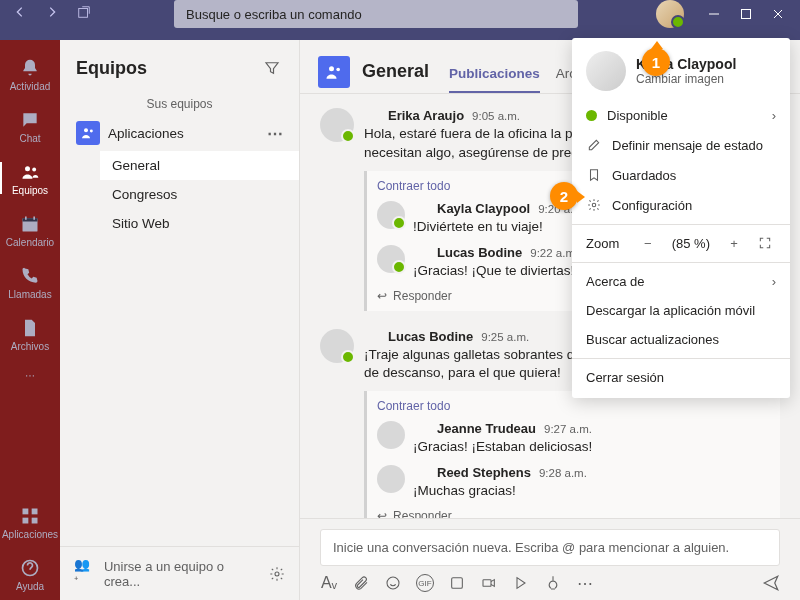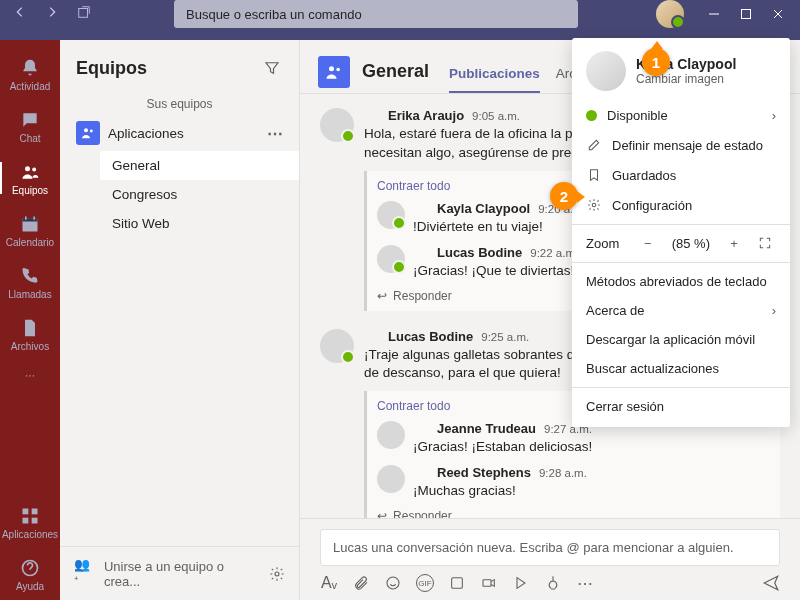--- a/index.html
+++ b/index.html
@@ -345,21 +345,21 @@
           <div class="reply-action">
               <span>↩</span>
               <span>Responder</span>
             </div>
         </div>
       </div>
     </div>
   </div>
 
   <div class="compose">
-    <div class="compose-box">Lucas una conversación nueva. Escriba @ para mencionar a alguien.</div>
+    <div class="compose-box">Inicie una conversación nueva. Escriba @ para mencionar a alguien.</div>
     <div class="compose-tools">
       <span class="tool-icon">Aᵥ</span>
       <span class="tool-icon">
           <svg width="16" height="16" viewBox="0 0 24 24" fill="none" stroke="currentColor" stroke-width="1.6">
             <path d="M21 11l-9 9a5 5 0 01-7-7l9-9a3.5 3.5 0 015 5l-9 9a2 2 0 01-3-3l8-8"></path>
           </svg>
         </span>
       <span class="tool-icon">
           <svg width="16" height="16" viewBox="0 0 24 24" fill="none" stroke="currentColor" stroke-width="1.6">
             <circle cx="12" cy="12" r="9"></circle>
@@ -443,23 +443,20 @@
     <span>(85 %)</span>
     <span class="zbtn">+</span>
     <span class="zbtn">
         <svg width="14" height="14" viewBox="0 0 24 24" fill="none" stroke="currentColor" stroke-width="1.8">
           <path d="M4 9V4h5M20 9V4h-5M4 15v5h5M20 15v5h-5"></path>
         </svg>
       </span>
   </div>
   <div class="pm-sep"></div>
   <div class="pm-item">
-      <span>Métodos abreviados de teclado</span>
-    </div>
-  <div class="pm-item">
       <span>Acerca de</span>
       <span class="chev">›</span>
     </div>
   <div class="pm-item">
       <span>Descargar la aplicación móvil</span>
     </div>
   <div class="pm-item">
       <span>Buscar actualizaciones</span>
     </div>
   <div class="pm-sep"></div>

